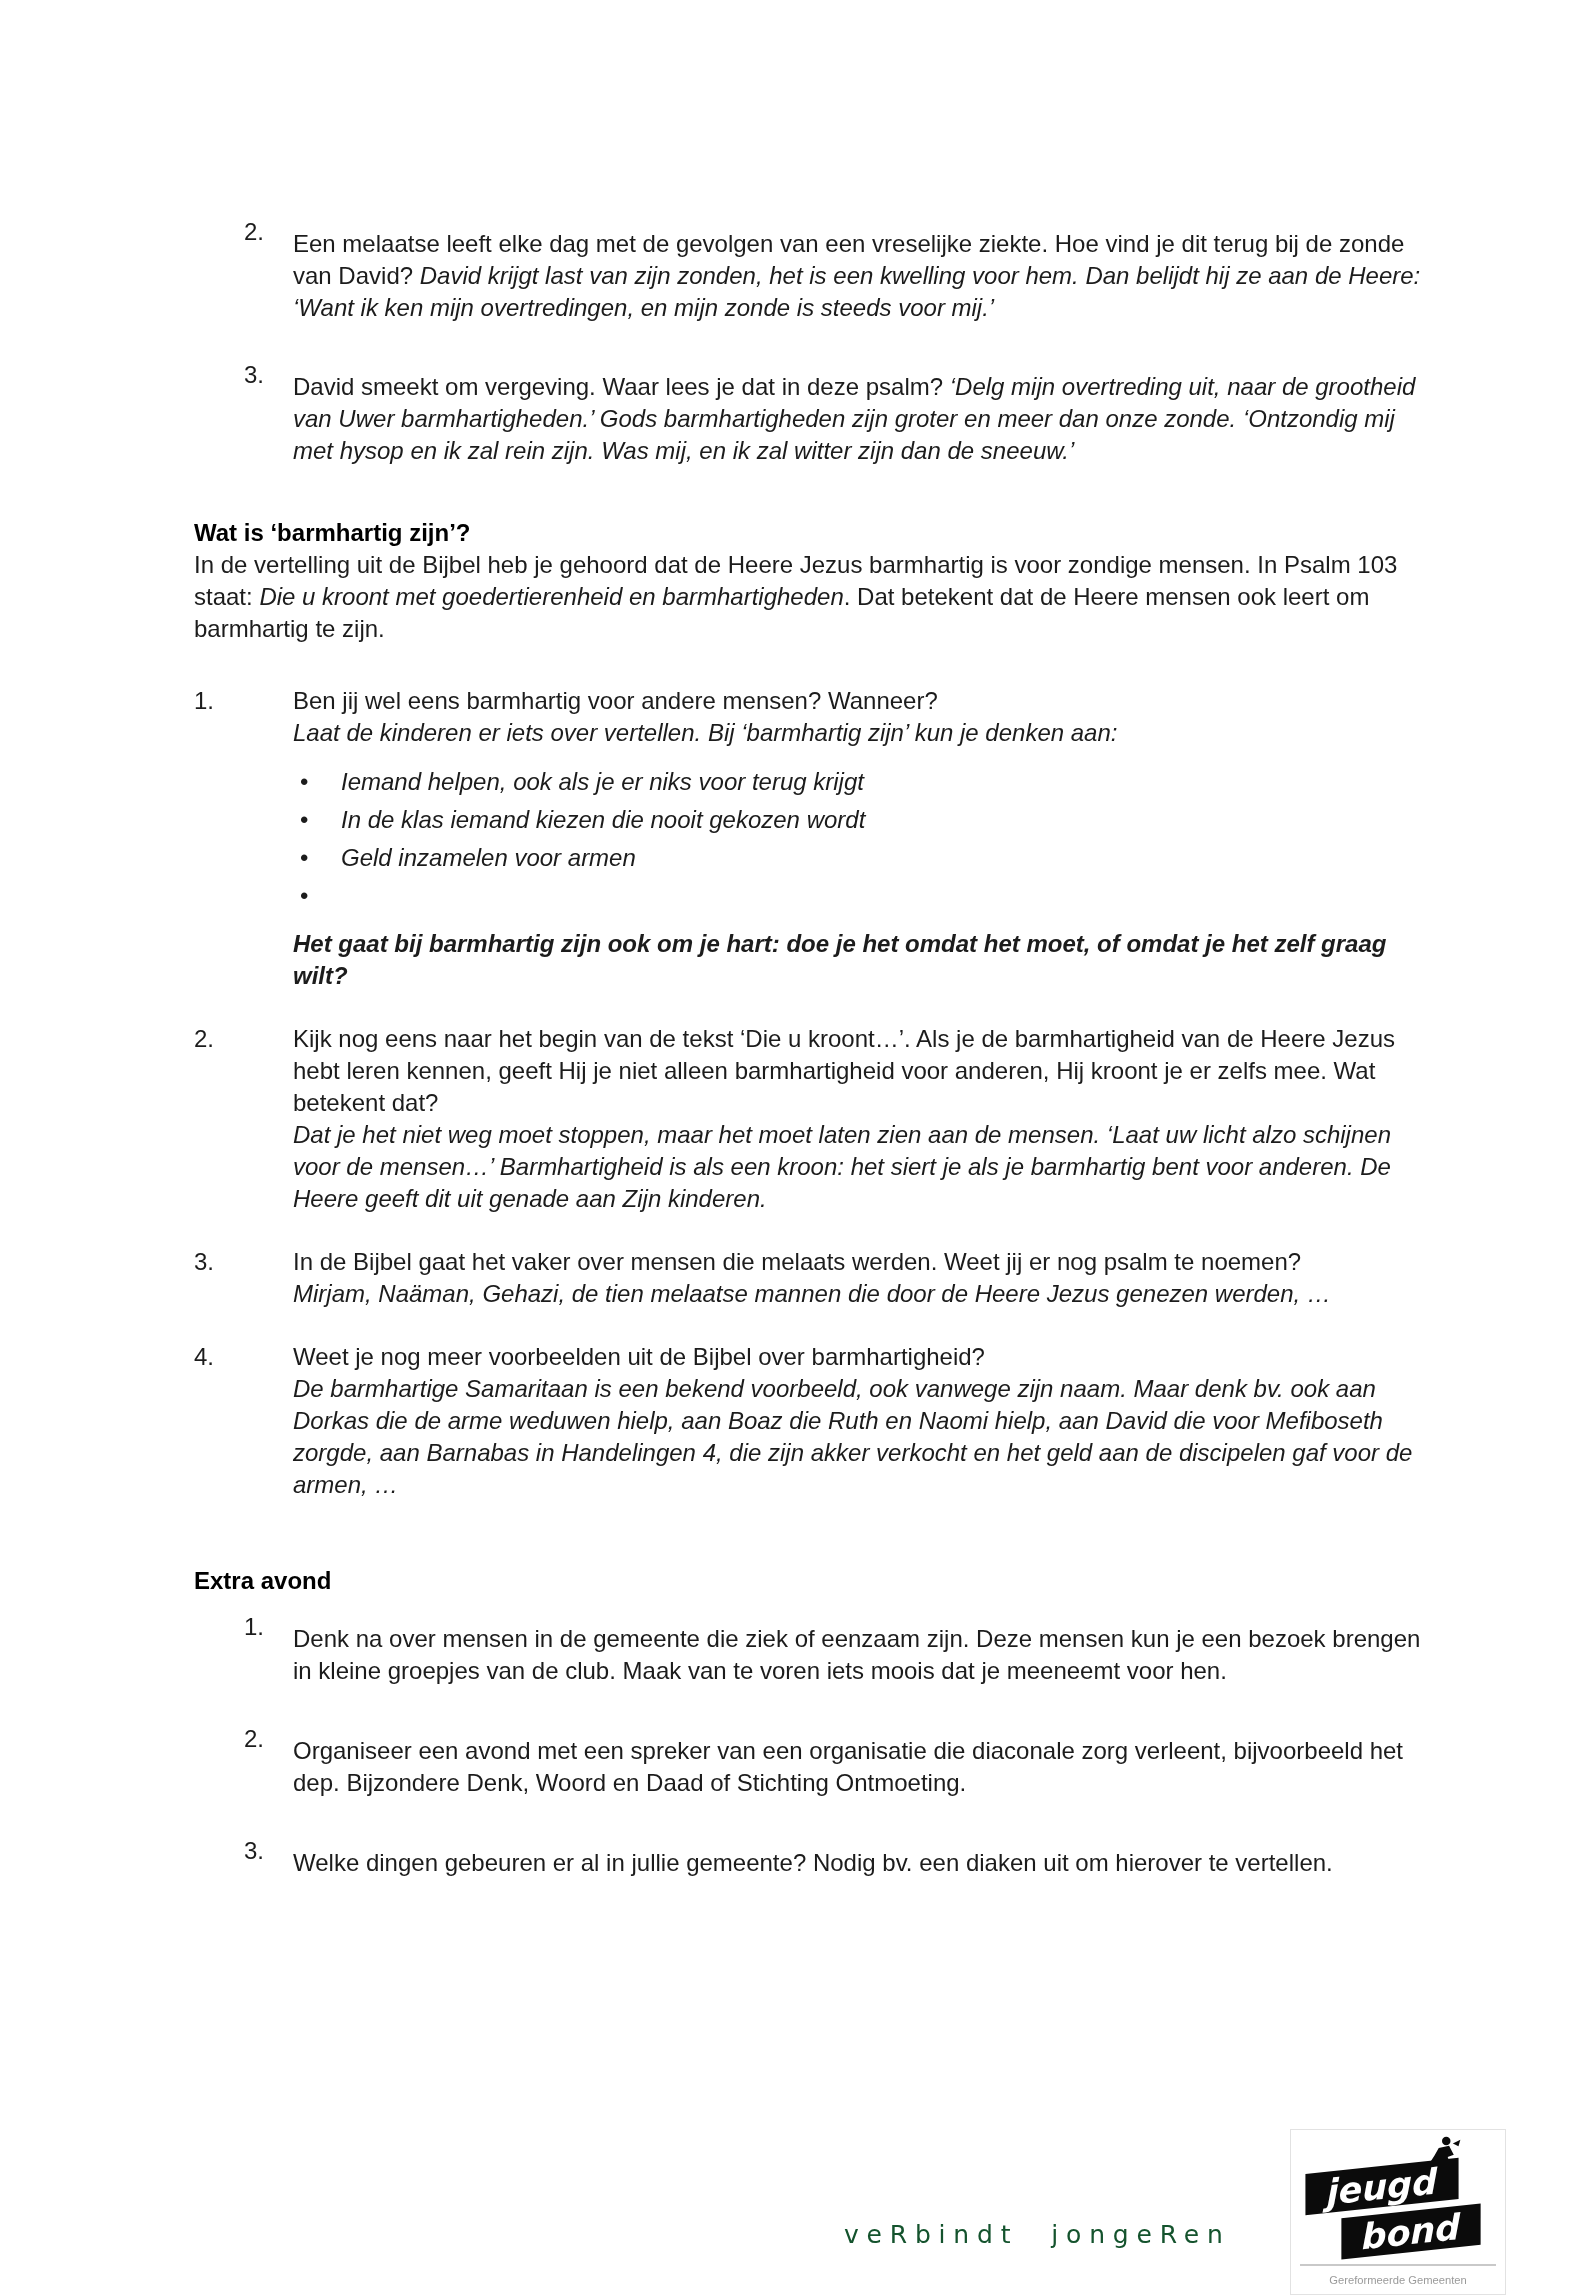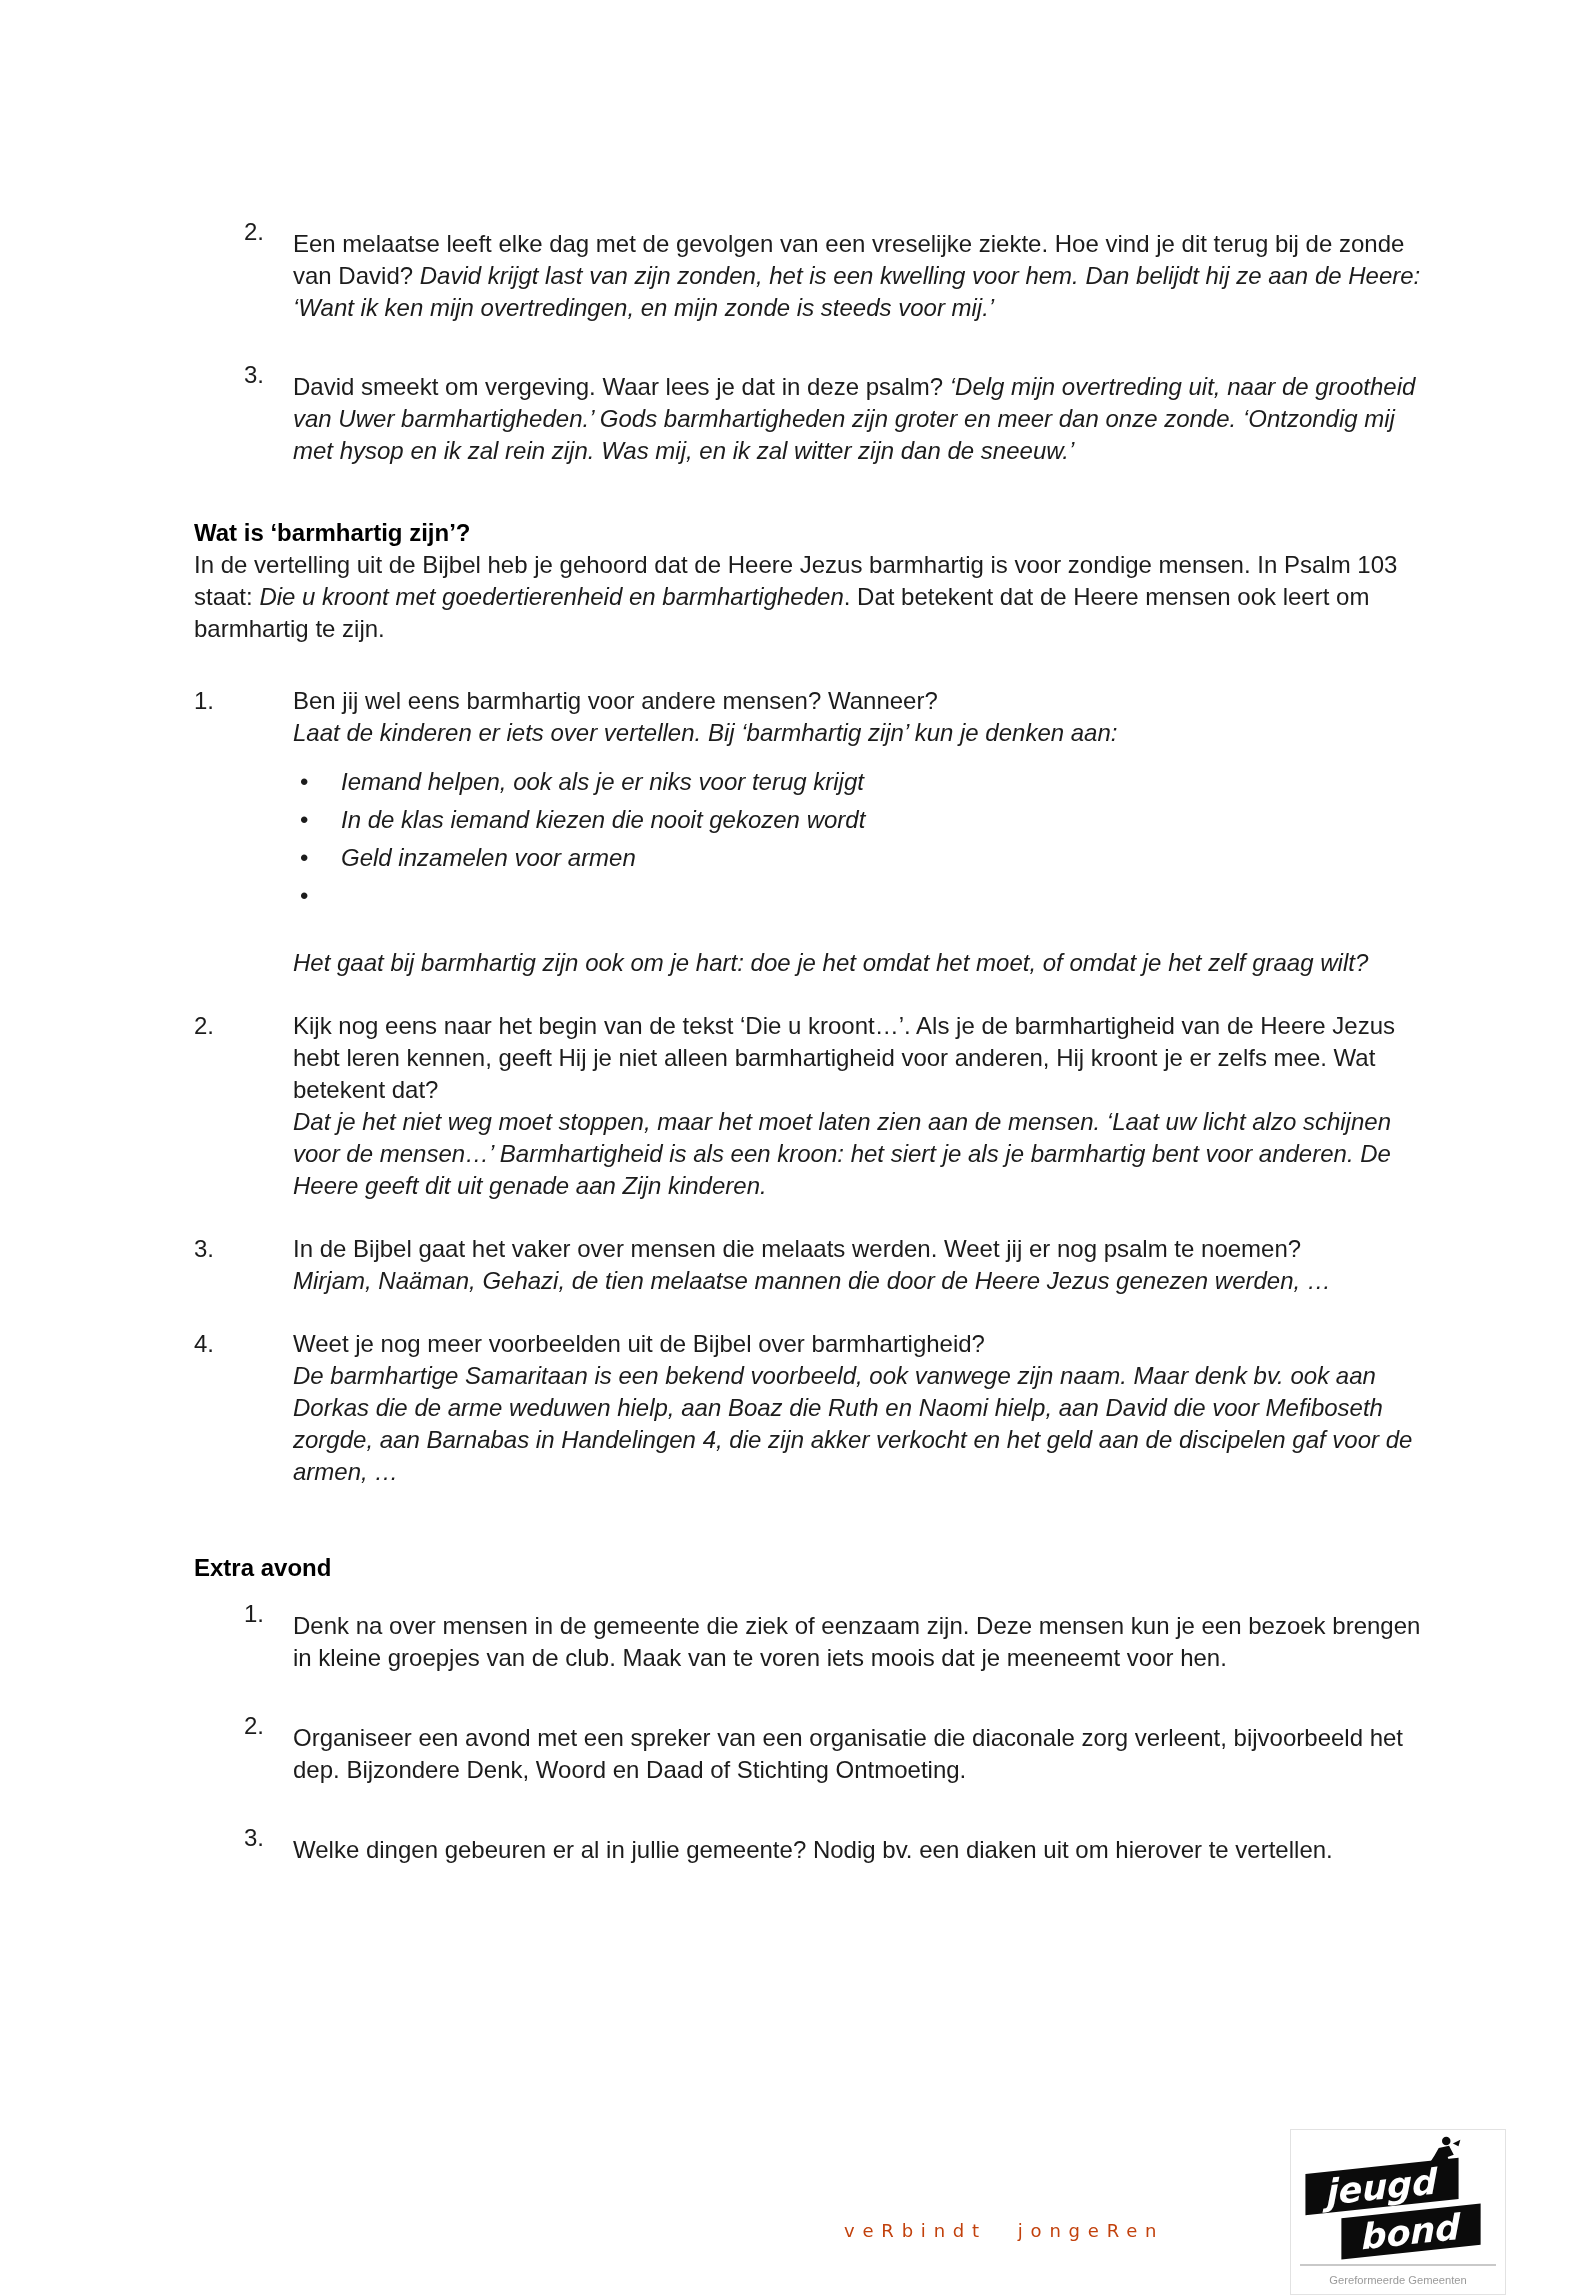--- a/index.html
+++ b/index.html
@@ -33,27 +33,27 @@
 
   h2 { font-size:24px; line-height:32px; font-weight:bold; color:#000000; }
   .h-s1 { margin-top:50px; }
   .h-s2 { margin-top:64px; margin-bottom:14px; }
   .q-first { margin-top:40px; }
 
   .bullets { margin-top:17px; }
   .bul { display:flex; margin-top:6px; margin-left:7px; }
   .bul .dot { flex:none; width:41px; }
   .bul .dot::before { content:"\2022"; }
-  .note { margin-top:35px; }
+  .note { margin-top:16px;font-weight:bold; }
 
   
   .slogan {
     position:absolute; left:844px; top:2220px;
-    font-size:18px; letter-spacing:7.8px; word-spacing:17.3px;
-    color:#c2410c; font-family:"DejaVu Sans", sans-serif;
+    font-size:25px; letter-spacing:7.8px; word-spacing:17.3px;
+    color:#14532d; font-family:"DejaVu Sans", sans-serif;
   }
   .logo-box {
     position:absolute; right:86px; bottom:0;
     width:216px; height:166px;
     background:#ffffff; border:0.9px solid #e2e2e2;
   }
   .banner {
     position:absolute; background:#0b0b0b; color:#ffffff;
     display:flex; align-items:center; justify-content:center;
     font-family:"DejaVu Sans", sans-serif; font-style:italic; font-weight:bold;

